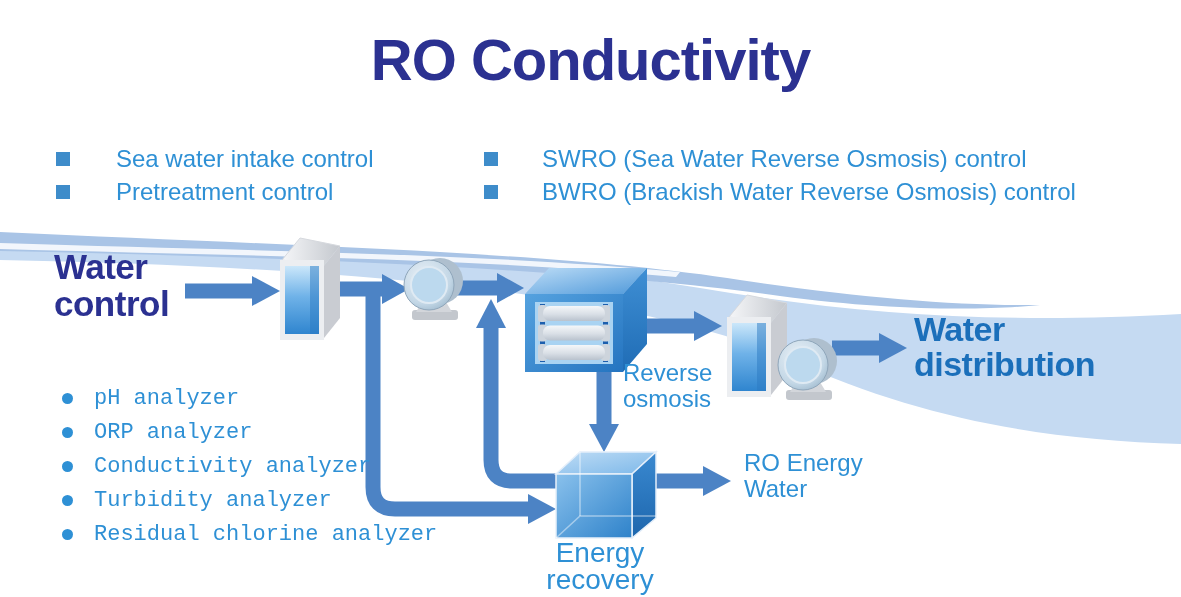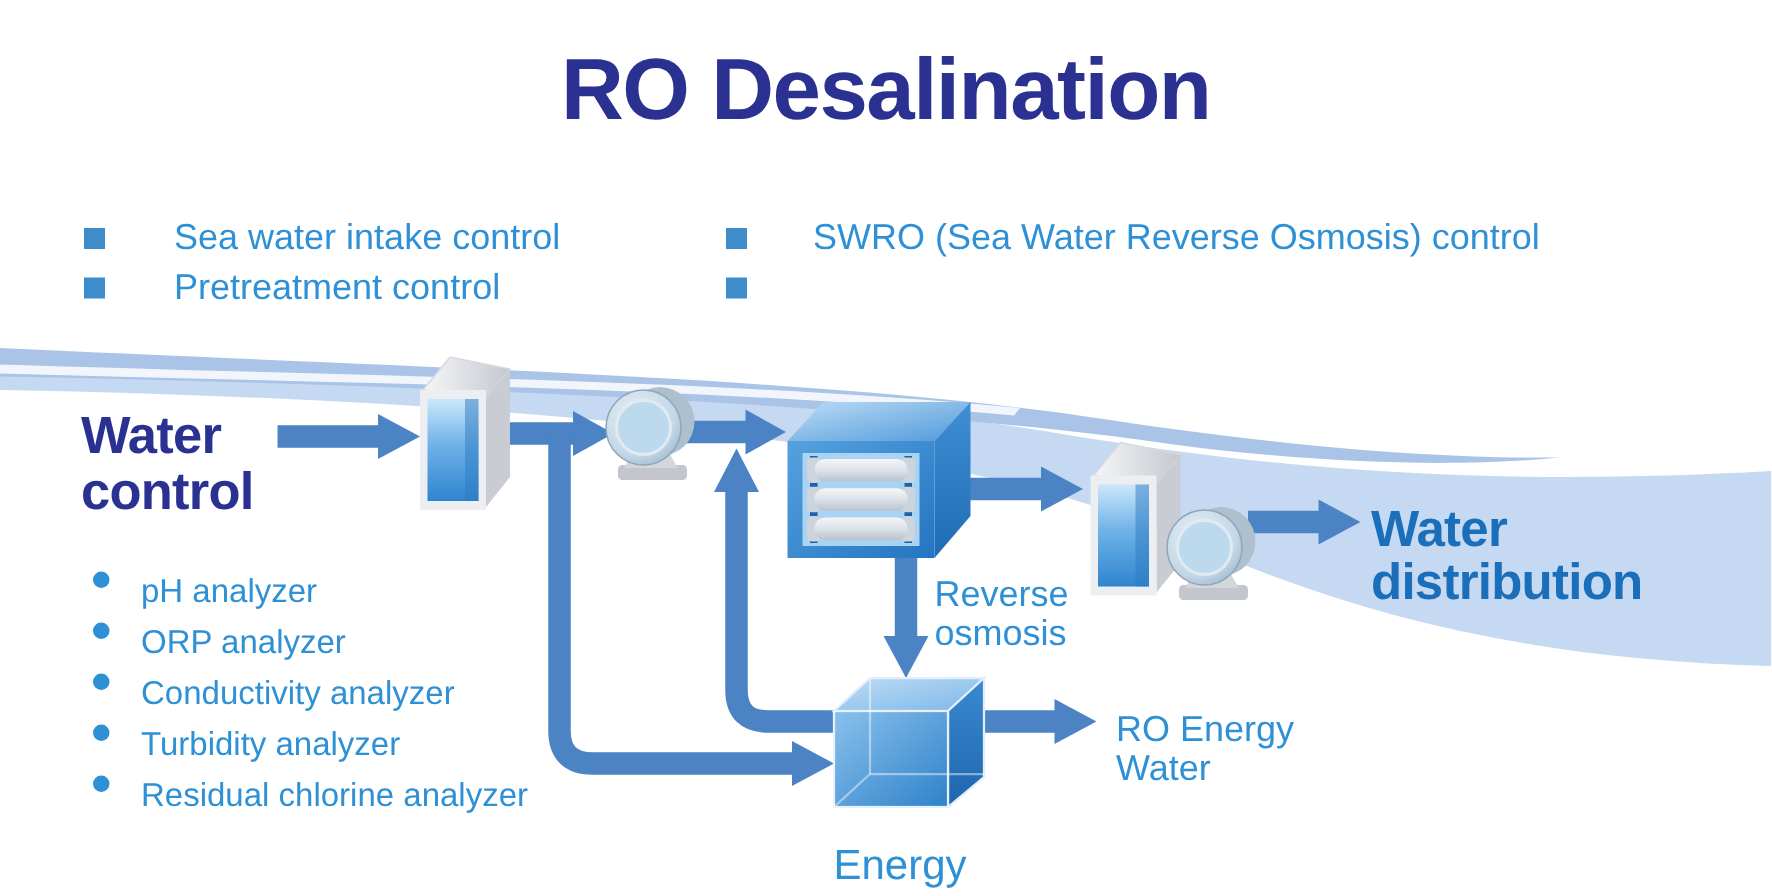--- a/index.html
+++ b/index.html
@@ -16,25 +16,25 @@
   
   .ctrl-list{display:flex;flex-direction:column;}
   .ctrl-row{display:flex;align-items:center;height:33.5px;}
   .sq{width:14px;height:14px;background:var(--bullet-blue);flex:0 0 auto;}
   .ctrl-row .lbl{font-size:24px;color:var(--list-blue);white-space:nowrap;margin-left:19px;}
   .list-left{left:56px;top:142px;}
   .list-left .sq{margin-right:27px;}
   .list-right{left:484px;top:142px;justify-content:space-between;}
   .list-right .sq{margin-right:25px;}
   .analyzer-list{left:62px;top:381px;display:flex;flex-direction:column;}
-  .an-row{display:flex;align-items:flex-start;height:34px;}
+  .an-row{display:flex;align-items:center;height:34px;font-family:Liberation Mono, monospace;}
   .dot{width:11px;height:11px;border-radius:50%;background:var(--list-blue);margin-right:21px;flex:0 0 auto;}
   .an-row .lbl{font-size:22px;color:var(--list-blue);white-space:nowrap;}
   
-  .flow-label{white-space:nowrap;margin-top:24px;}
+  .flow-label{white-space:nowrap;}
   .lbl-intake{left:54px;top:248px;font-size:35px;line-height:37px;font-weight:bold;
     letter-spacing:-0.5px;color:var(--navy);}
   .lbl-dist{left:914px;top:312px;font-size:34px;line-height:35px;font-weight:bold;
     letter-spacing:-0.5px;color:var(--dist-blue);}
   .lbl-small{font-size:24px;line-height:26px;color:var(--list-blue);}
   .lbl-ro{left:623px;top:360px;}
   .lbl-reject{left:744px;top:450px;}
   .lbl-energy{left:522px;top:539px;width:156px;text-align:center;font-size:28px;
     line-height:27px;color:var(--list-blue);}
   svg{display:block;}
@@ -194,40 +194,41 @@
   </svg>
 
   <svg class="abs" width="104" height="90" viewBox="0 0 104 90" style="left:554px;top:450px">
     <polygon points="2,24 26,2 102,2 78,24" fill="url(#gCubeTop)" stroke="#e3eefa" stroke-width="1.5"></polygon>
     <polygon points="78,24 102,2 102,68 78,88" fill="url(#gCubeSide)" stroke="#e3eefa" stroke-width="1.5"></polygon>
     <rect x="2" y="24" width="76" height="64" fill="url(#gCube)" stroke="#e8f1fa" stroke-width="1.5"></rect>
     <polyline points="2,88 26,66 102,66" fill="none" stroke="#ffffff" stroke-width="1.5" opacity="0.45"></polyline>
     <line x1="26" y1="66" x2="26" y2="2" stroke="#ffffff" stroke-width="1.5" opacity="0.45"></line>
   </svg>
 
-  <div class="abs title">RO Desalination</div>
+  <div class="abs title">RO Conductivity</div>
 
   <div class="abs ctrl-list list-left">
     <div class="ctrl-row">
       <span class="sq"></span>
       <span class="lbl">Sea water intake control</span>
     </div>
     <div class="ctrl-row">
       <span class="sq"></span>
       <span class="lbl">Pretreatment  control</span>
     </div>
   </div>
 
   <div class="abs ctrl-list list-right">
     <div class="ctrl-row">
       <span class="sq"></span>
       <span class="lbl">SWRO (Sea Water Reverse Osmosis) control</span>
     </div>
     <div class="ctrl-row">
       <span class="sq"></span>
+      <span class="lbl">BWRO (Brackish Water Reverse Osmosis) control</span>
     </div>
   </div>
 
   <div class="abs analyzer-list">
     <div class="an-row">
       <span class="dot"></span>
       <span class="lbl">pH analyzer</span>
     </div>
     <div class="an-row">
       <span class="dot"></span>

